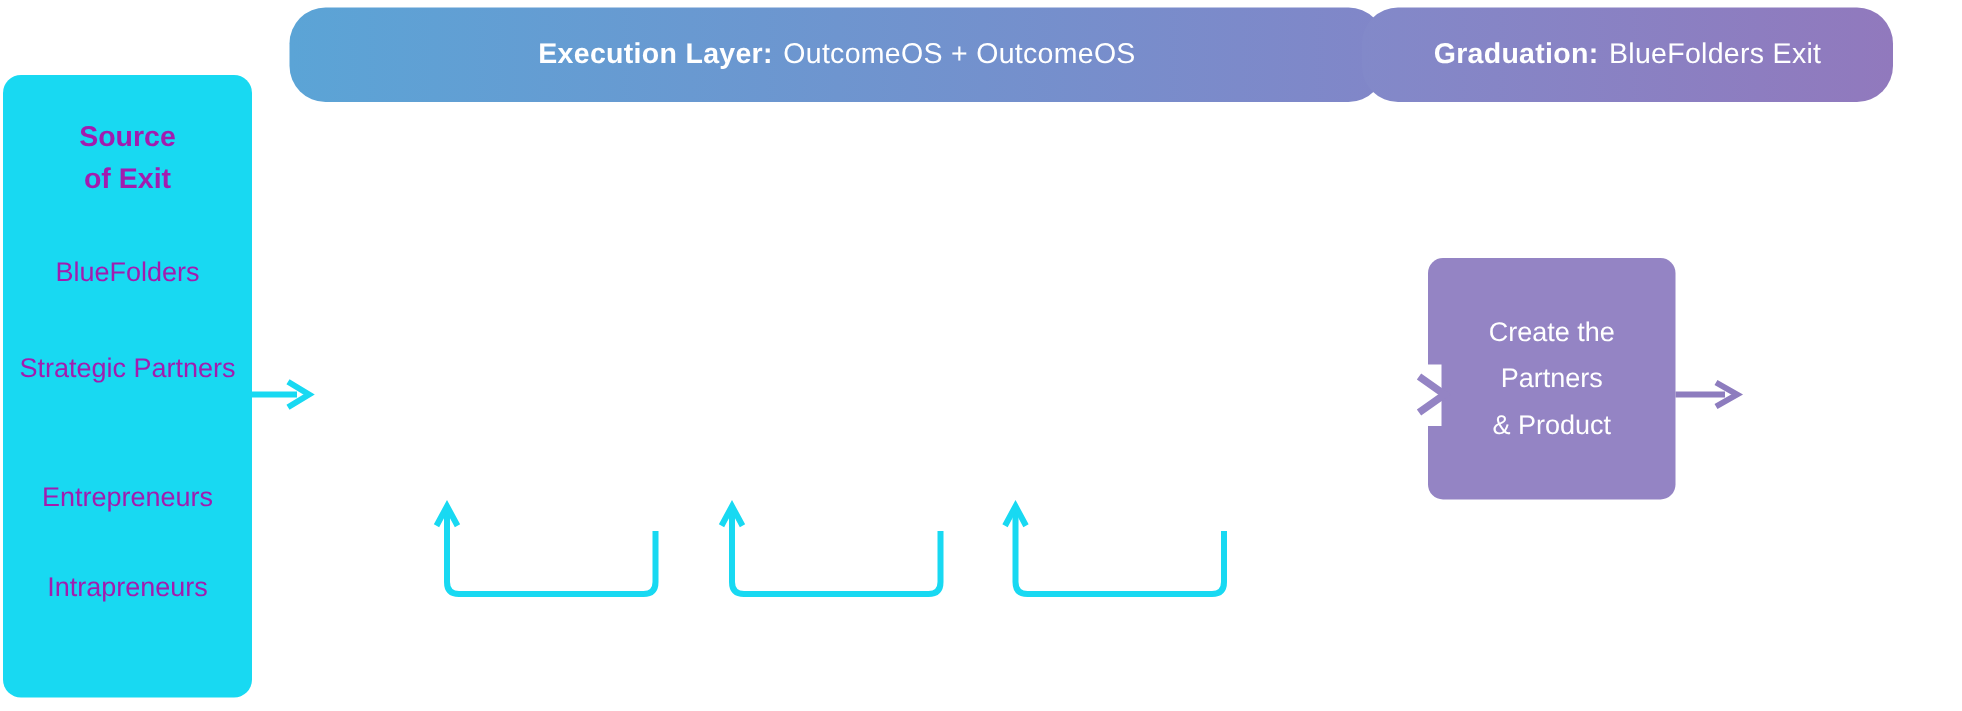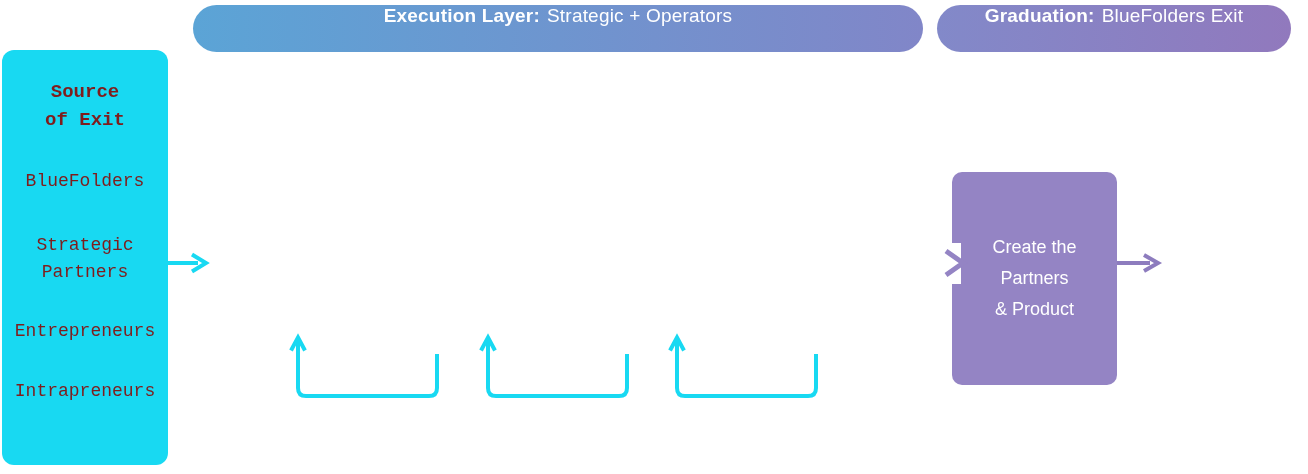--- a/index.html
+++ b/index.html
@@ -6,62 +6,62 @@
   body {
     width: 1308px; height: 474px;
     background: #ffffff;
     font-family: "Liberation Sans", sans-serif;
     position: relative;
     overflow: hidden;
   }
 
   
   .pill {
-    position: absolute; top: 5px; height: 47px;
+    position: absolute; top: 5px; height: 63px;
     border-radius: 24px;
     color: #ffffff;
-    display: flex; justify-content: center;
+    display: flex; align-items: center; justify-content: center;
     font-size: 19px; letter-spacing: 0.2px;
     white-space: nowrap;
   }
   .pill .bold { font-weight: bold; margin-right: 7px; }
   #pill-execution {
     left: 193px; width: 730px;
     background: linear-gradient(90deg, var(--pill1-start, #5ba4d6), var(--pill1-end, #8186c8));
   }
   #pill-graduation {
-    left: 937px; width: 354px;
+    left: 908px; width: 354px;
     background: linear-gradient(90deg, var(--pill2-start, #8289c9), var(--pill2-end, #9179bd));
   }
 
   
   .source-box {
     position: absolute; left: 2px; top: 50px;
     width: 166px; height: 415px;
     background: var(--cyan, #18d9f2);
     border-radius: 12px;
-    color: #7f1d1d; text-align: center; font-family: Liberation Mono, monospace;
+    color: #a21caf; text-align: center;
   }
   .source-title {
     position: absolute; top: 28px; left: 0; width: 100%;
     font-weight: bold; font-size: 19px; line-height: 28px;
   }
   .source-item {
     position: absolute; left: 8px; width: 150px;
     font-size: 18px; line-height: 27px;
   }
   .si-0 { top: 118px; }
   .si-1 { top: 182px; }
   .si-2 { top: 268px; }
   .si-3 { top: 328px; }
 
   
   .create-box {
     position: absolute; left: 952px; top: 172px;
-    width: 165px; height: 213px;
+    width: 165px; height: 161px;
     background: var(--purple-box, #9484c4);
     border-radius: 10px;
     color: #ffffff;
     display: flex; flex-direction: column;
     align-items: center; justify-content: center;
     font-size: 18px; line-height: 31px; text-align: center;
   }
 
   
   svg.overlay {
@@ -70,21 +70,21 @@
   }
   .cyan-stroke  { stroke: var(--cyan, #18d9f2); fill: none; }
   .purple-stroke{ stroke: var(--arrow-purple, #8d7cbe); fill: none; }
   .box-purple-stroke { stroke: var(--purple-box, #9484c4); fill: none; }
 </style>
 </head>
 <body>
 
 <div class="pill" id="pill-execution">
   <span class="bold">Execution Layer:</span>
-  <span>Strategic + Operators</span>
+  <span>OutcomeOS + OutcomeOS</span>
 </div>
 
 <div class="pill" id="pill-graduation">
   <span class="bold">Graduation:</span>
   <span>BlueFolders Exit</span>
 </div>
 
 <div class="source-box">
   <div class="source-title">
     <div>Source</div>

